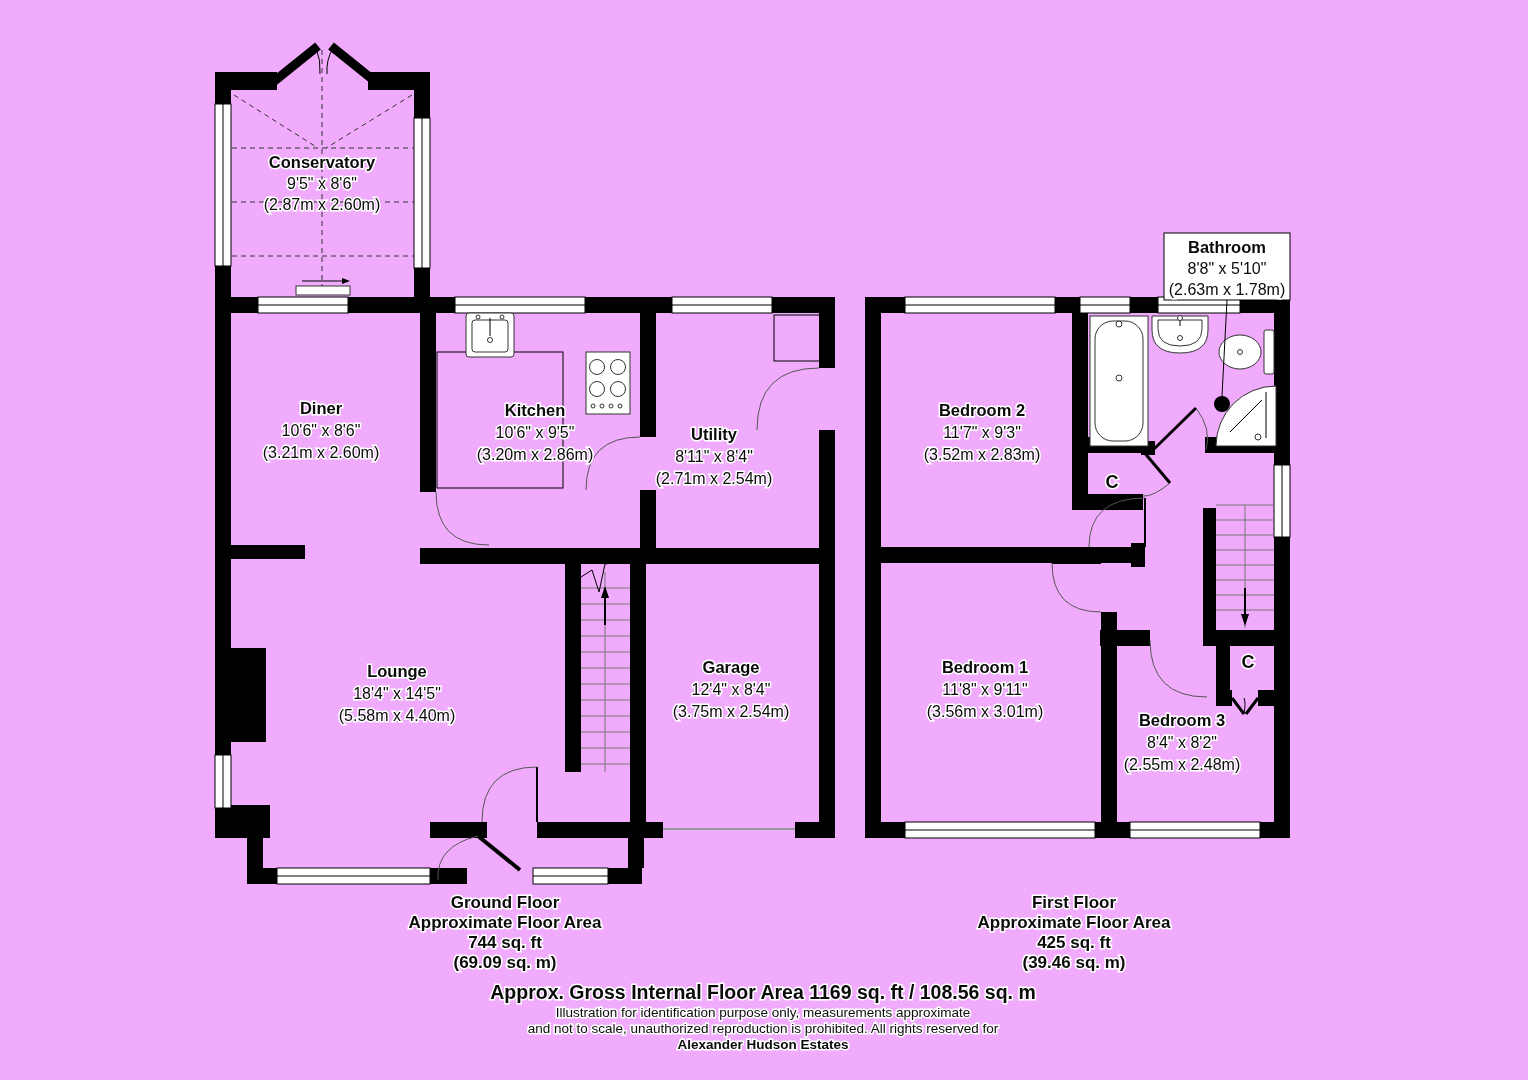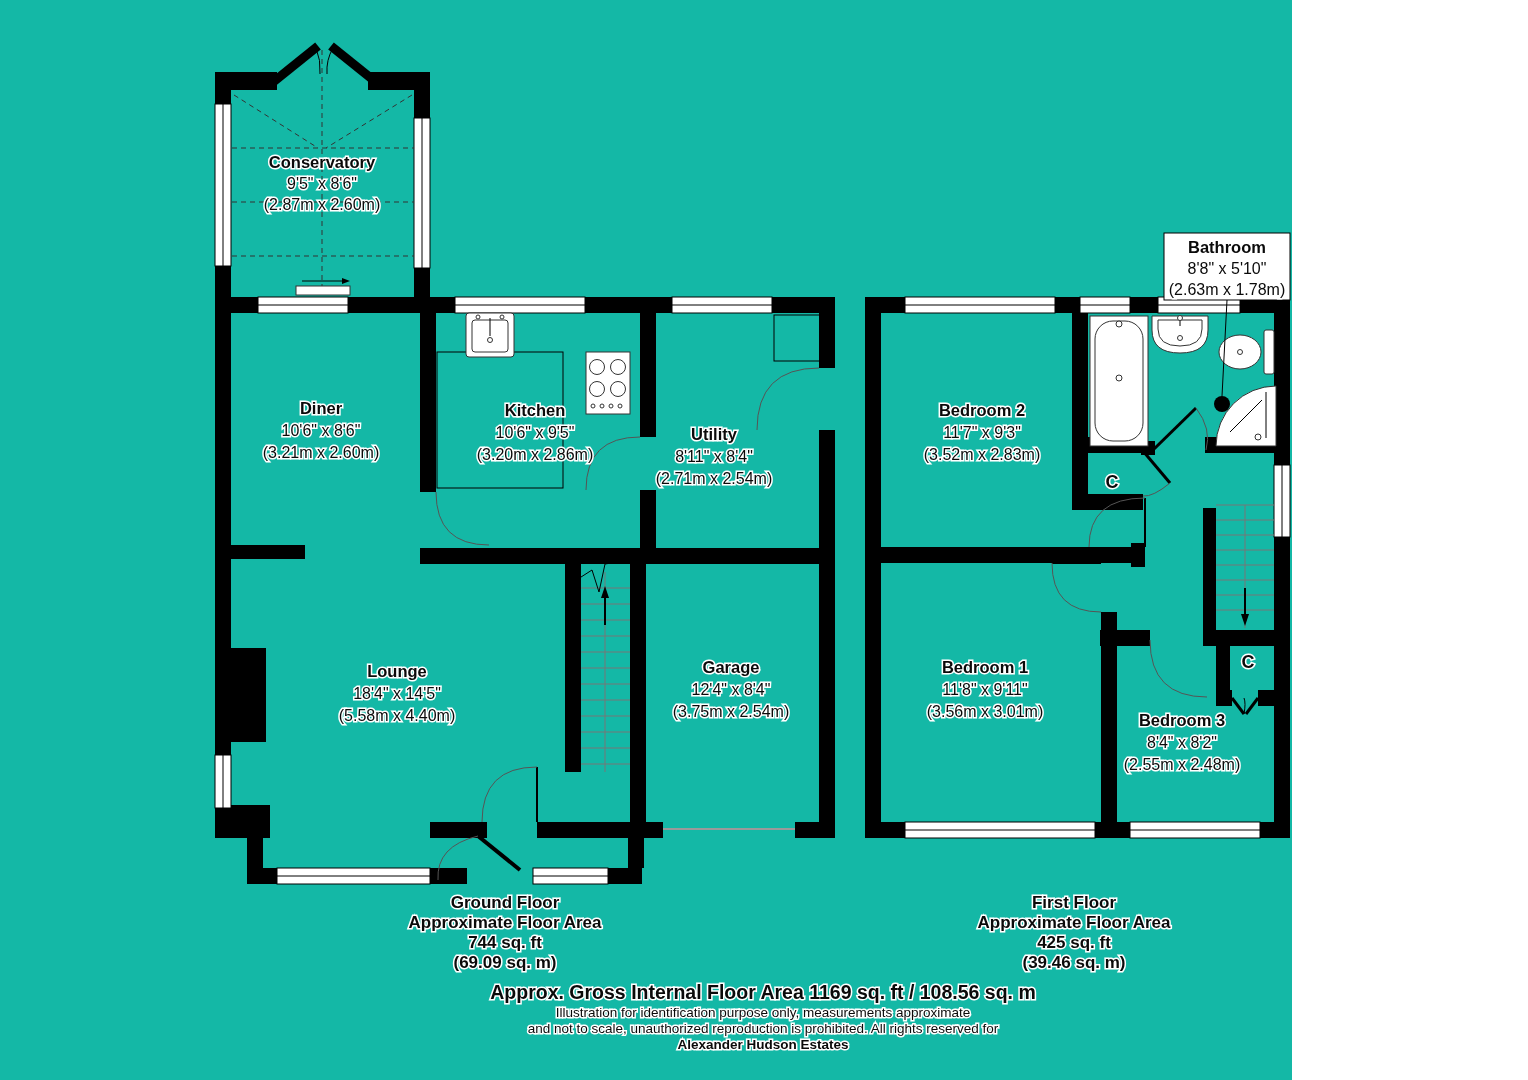--- a/index.html
+++ b/index.html
@@ -1,16 +1,16 @@
 <!DOCTYPE html>
 <html><head>
 <meta charset="utf-8">
 <style>
   html,body{margin:0;padding:0;background:#fff;}
-  .canvas{position:relative;width:1292px;height:1080px;background:#14b8a6;overflow:hidden;
+  .canvas{position:relative;width:1528px;height:1080px;background:#f0abfc;overflow:hidden;
           font-family:"Liberation Sans",sans-serif;}
   svg{position:absolute;left:0;top:0;}
   svg text{fill:#0a0a0a;text-anchor:middle;paint-order:stroke;stroke:#fff;stroke-width:3px;
            font-family:"Liberation Sans",sans-serif;}
   .name{font-weight:bold;font-size:16.5px;}
   .dim{font-size:16px;}
   .sum{font-weight:bold;font-size:17px;}
   .closet{font-weight:bold;font-size:18px;}
   .gross{font-weight:bold;font-size:19.5px;}
   .note{font-size:13.5px;}

